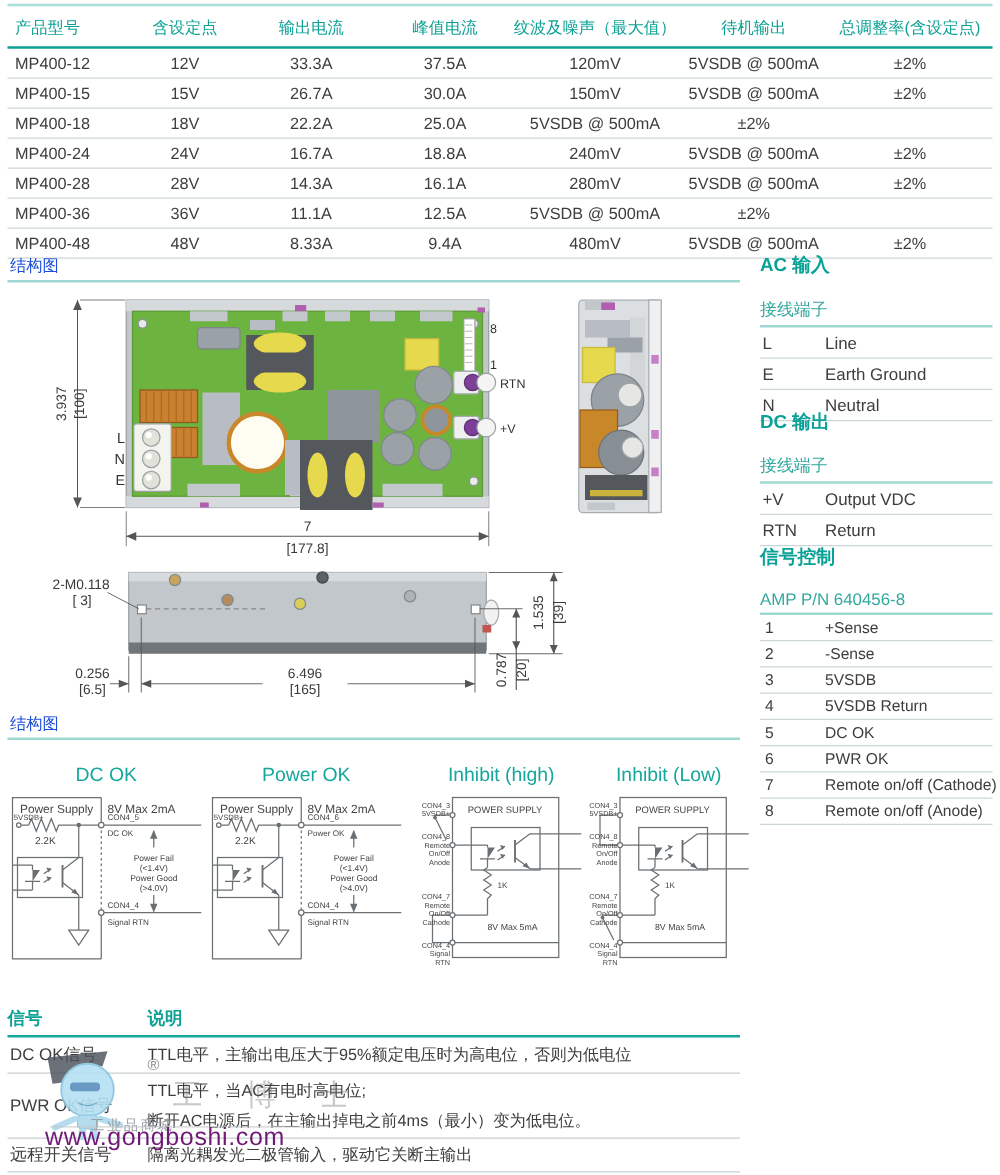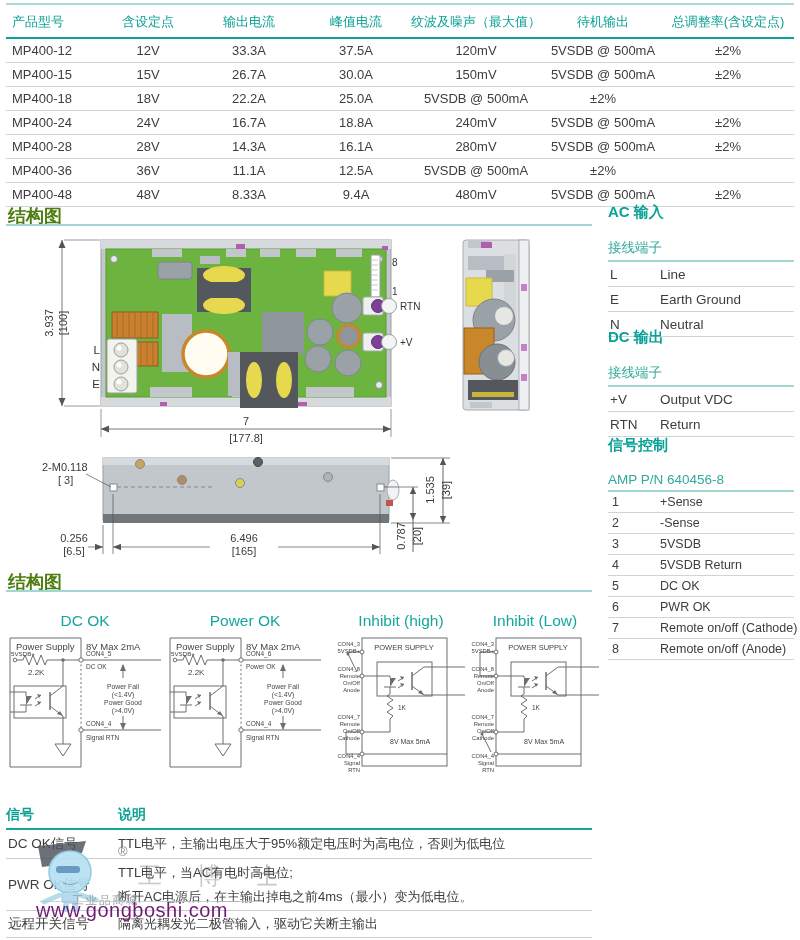--- a/index.html
+++ b/index.html
@@ -8,21 +8,21 @@
 .abs{position:absolute}
 
 #spec{position:absolute;left:6px;top:3px;width:788px;border-top:2px solid #A8DCD6}
 .shead{display:grid;grid-template-columns:96px 92px 110px 104px 136px 118px 132px;align-items:end;padding:8px 0 6px;border-bottom:2px solid #0DA195}
 .sh{font-weight:normal;font-size:13px;color:#0DA195;text-align:center;white-space:nowrap}
 .sh.c0{text-align:left;padding-left:6px}
 .srow{display:grid;grid-template-columns:96px 92px 110px 104px 136px 118px 132px;height:24px;line-height:24px;border-bottom:1px solid #CDD6D9;font-size:13px;color:#3d3d3d}
 .sc{text-align:center;white-space:nowrap}
 .sc.c0{text-align:left;padding-left:6px}
 
-.sect-title{position:absolute;font-size:18px;font-weight:bold;color:#4d7c0f}
+.sect-title{position:absolute;font-size:13px;font-weight:normal;color:#1d4ed8}
 .sect-line{position:absolute;height:2px;background:#9FD8D2}
 
 .rt{position:absolute;left:608px;width:186px}
 .rt-title{font-size:15px;font-weight:bold;color:#0AA196}
 .rt-sub{font-size:13.5px;color:#33A89E;margin-top:17px}
 .rt-line{height:2px;background:#9FD8D2;margin-top:3px}
 .mrow{display:grid;grid-template-columns:50px 1fr;padding:5px 0 4px 2px;border-bottom:1px solid #CCD5D8;font-size:13.5px;color:#3d3d3d}
 #sc-rows .mrow{grid-template-columns:48px 1fr;padding:2px 0 2px 4px;font-size:12.5px;line-height:16px;white-space:nowrap}
 
 .circuit{position:absolute;top:598px}

